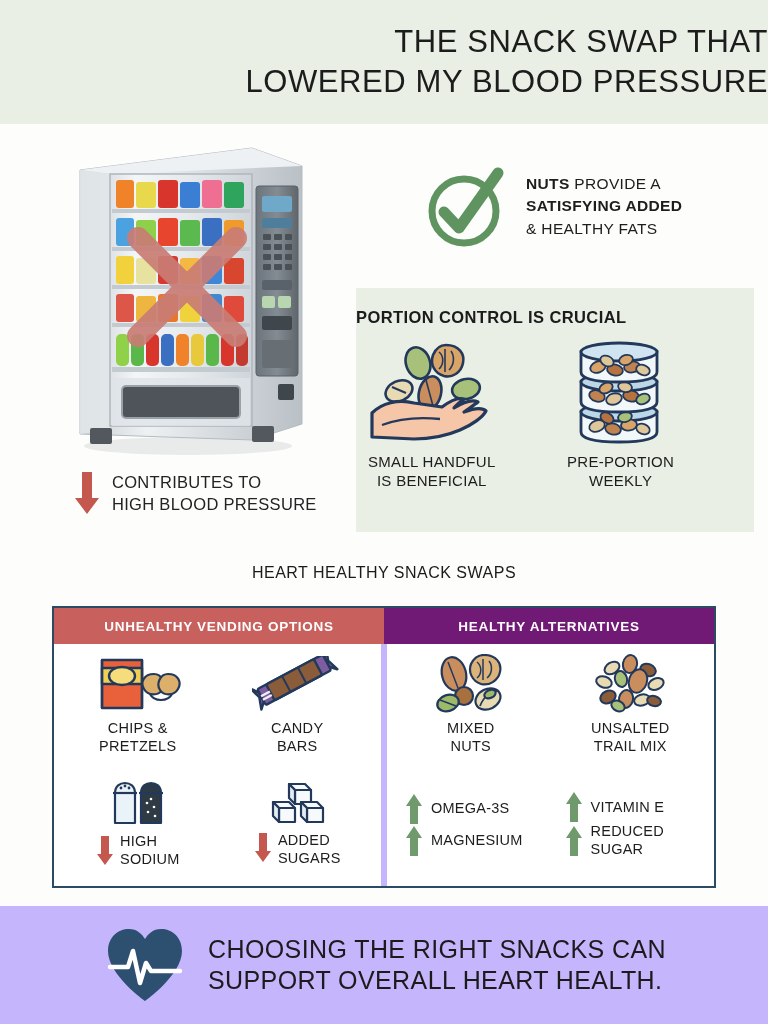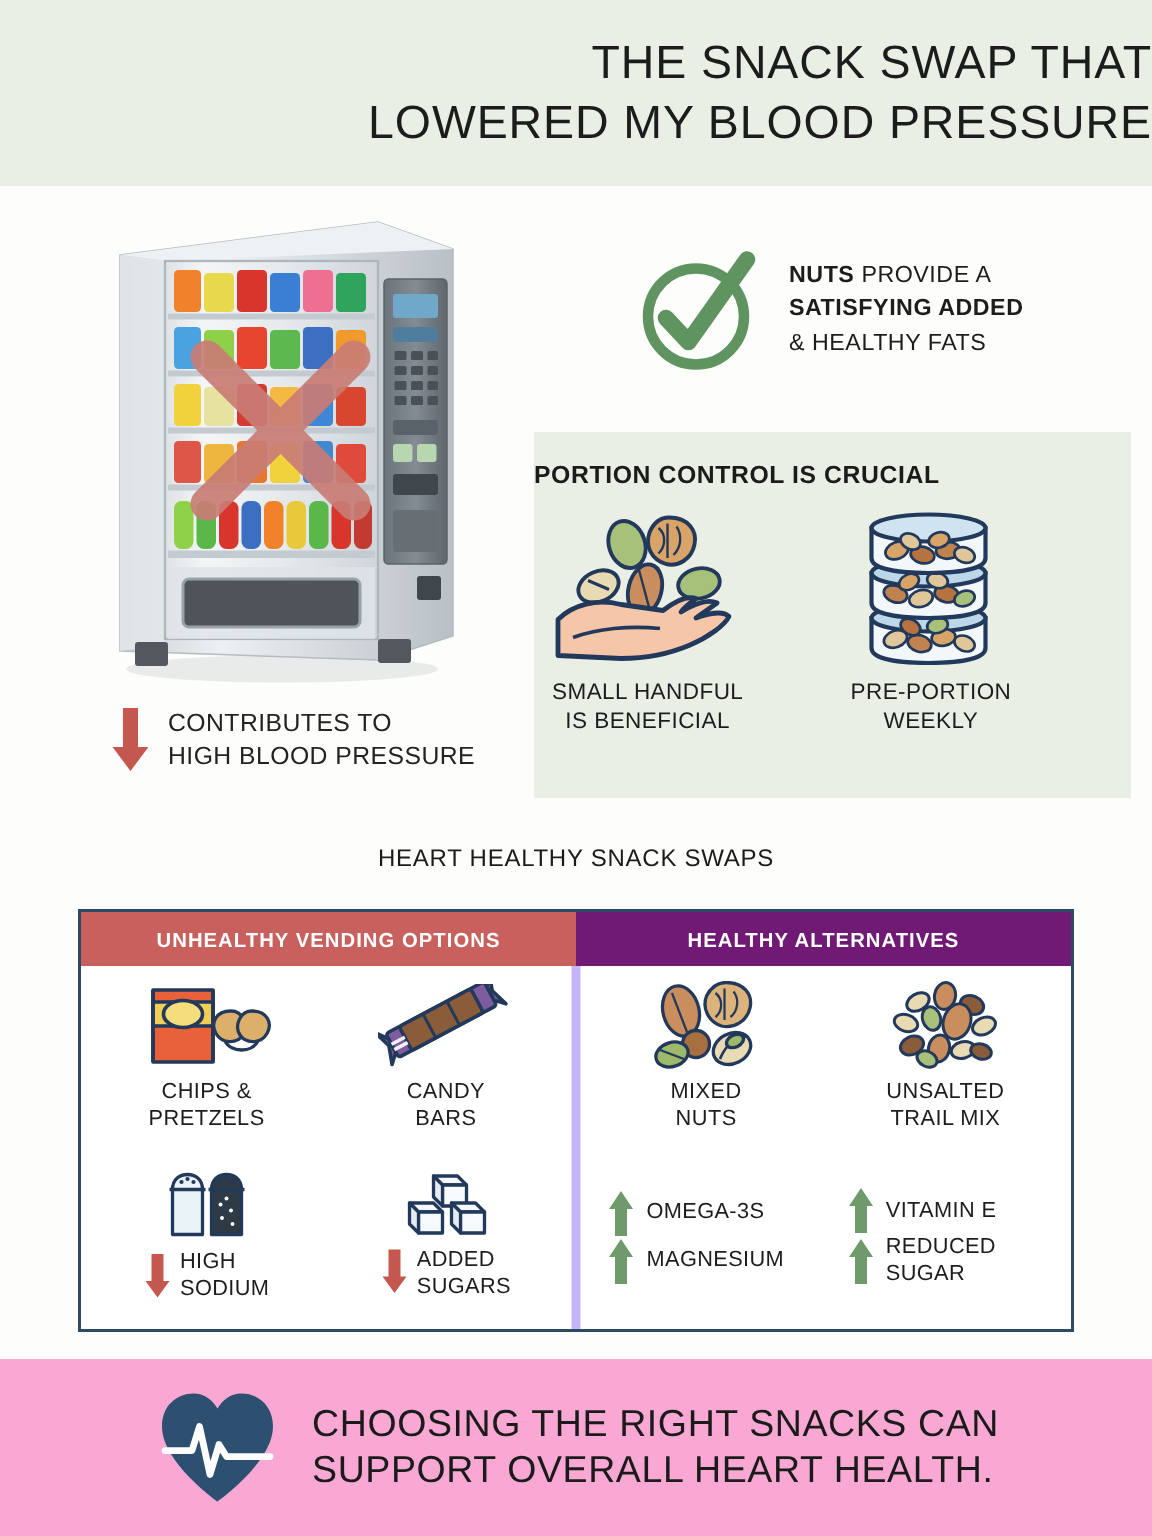--- a/index.html
+++ b/index.html
@@ -96,21 +96,21 @@
   .stat { flex: 1; display: flex; align-items: center; justify-content: center; gap: 7px; }
   .stat-text { font-size: 14.5px; line-height: 1.18; letter-spacing: 0.25px; color:#1d1d1d; }
   .stat-icons { display:flex; flex-direction: column; align-items:center; }
 
   .stat-col { flex:1; display:flex; flex-direction: column; }
   .stat-line { flex:1; display:flex; align-items:center; gap: 8px; padding-left: 14px; }
 
   
   .footer-band {
     position: absolute; left: 0; top: 906px; width: 768px; height: 118px;
-    background: #f9a8d4; display: flex; align-items: center; justify-content: center;
+    background: #c4b5fd; display: flex; align-items: center; justify-content: center;
     gap: 20px; padding: 0 34px;
   }
   .footer-text { font-size: 25px; line-height: 1.24; letter-spacing: 0.4px; color: #1b1b1b; }
 </style>
 </head>
 <body>
 
 <div class="page">
 
   <div class="header-band">

